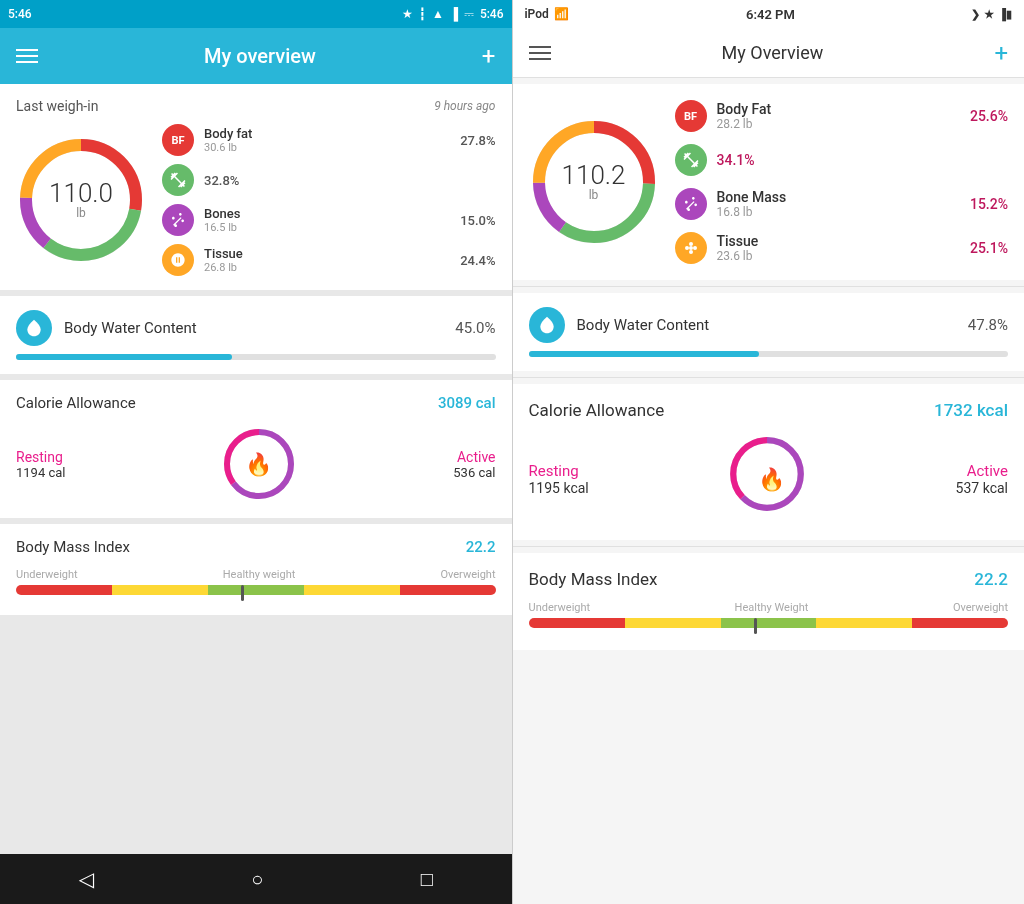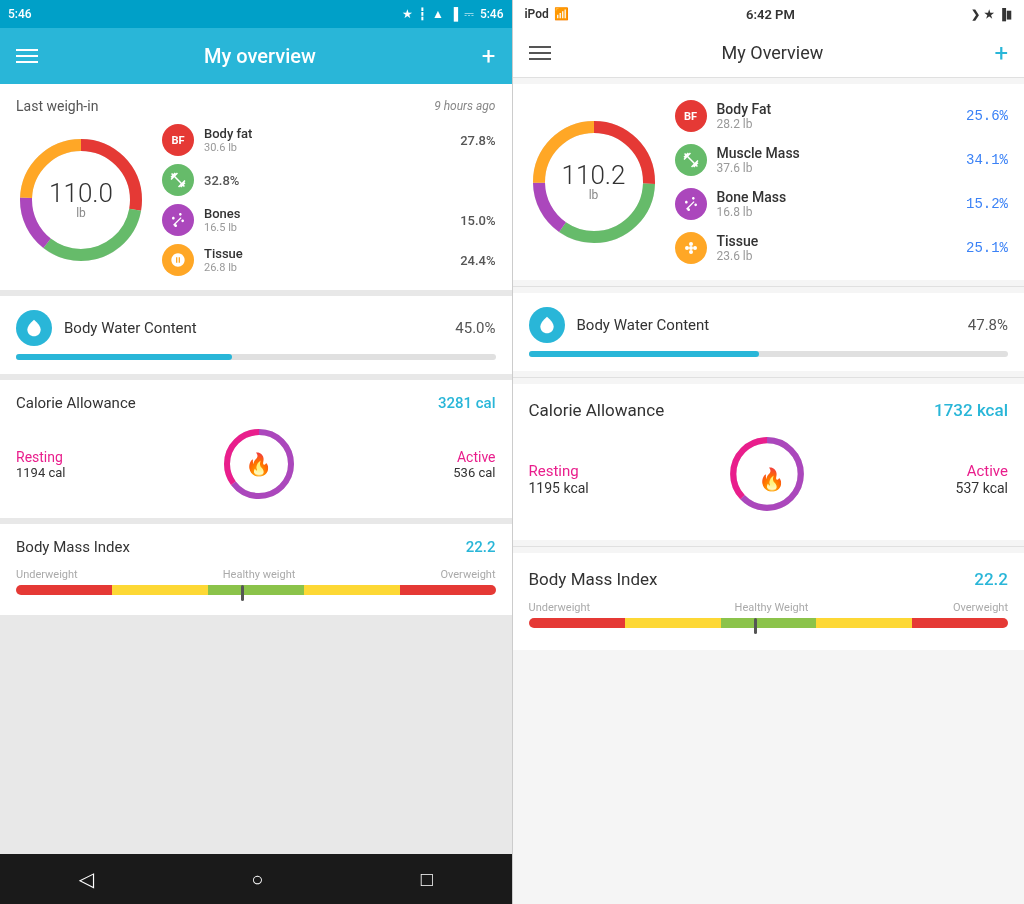--- a/index.html
+++ b/index.html
@@ -307,21 +307,21 @@
       gap: 12px;
     }
     .ios-metric-row {
       display: flex;
       align-items: center;
       gap: 10px;
     }
     .ios-metric-info { flex: 1; }
     .ios-metric-name { font-size: 14px; color: #333; font-weight: 500; }
     .ios-metric-sub { font-size: 12px; color: #999; }
-    .ios-metric-pct { font-size: 14px; color: #3b82f6; font-weight: 500; font-family: Liberation Mono, monospace; }
+    .ios-metric-pct { font-size: 14px; color: #be185d; font-weight: 500; }
     .ios-water-card {
       background: white;
       padding: 14px 16px;
       margin: 6px 0;
     }
     .ios-water-row {
       display: flex;
       align-items: center;
       gap: 12px;
       margin-bottom: 8px;
@@ -483,21 +483,21 @@
         <span class="water-pct">45.0%</span>
       </div>
       <div class="progress-bar-bg">
         <div class="progress-bar-fill" style="width: 45%;"></div>
       </div>
     </div>
 
     <div class="card">
       <div class="calorie-header">
         <span class="calorie-title">Calorie Allowance</span>
-        <span class="calorie-value">3281 cal</span>
+        <span class="calorie-value">3089 cal</span>
       </div>
       <div class="calorie-body">
         <div>
           <div class="calorie-resting">Resting</div>
           <div class="calorie-resting-val">1194 cal</div>
         </div>
         <div class="flame-donut">
           <svg viewBox="0 0 80 80">
             <circle cx="40" cy="40" r="32" fill="none" stroke="#e0e0e0" stroke-width="6"></circle>
             <circle cx="40" cy="40" r="32" fill="none" stroke="#ab47bc" stroke-width="6" stroke-dasharray="130 71" stroke-dashoffset="0" transform="rotate(-90 40 40)"></circle>
@@ -596,24 +596,20 @@
               <div class="ios-metric-sub">28.2 lb</div>
             </div>
             <div class="ios-metric-pct">25.6%</div>
           </div>
 
           <div class="ios-metric-row">
             <div class="metric-icon" style="background:#66bb6a;">
               <svg width="18" height="18" viewBox="0 0 24 24" fill="white">
                   <path d="M20.57 14.86L22 13.43 20.57 12 17 15.57 8.43 7 12 3.43 10.57 2 9.14 3.43 7.71 2 5.57 4.14 4.14 2.71 2.71 4.14l1.43 1.43L2 7.71l1.43 1.43L2 10.57 3.43 12 7 8.43 15.57 17 12 20.57 13.43 22l1.43-1.43L16.29 22l2.14-2.14 1.43 1.43 1.43-1.43-1.43-1.43L22 16.29z"></path>
                 </svg>
-            </div>
-            <div class="ios-metric-info">
-              <div class="ios-metric-name">Muscle Mass</div>
-              <div class="ios-metric-sub">37.6 lb</div>
             </div>
             <div class="ios-metric-pct">34.1%</div>
           </div>
 
           <div class="ios-metric-row">
             <div class="metric-icon" style="background:#ab47bc;">
               <svg width="16" height="16" viewBox="0 0 24 24" fill="white">
                   <path d="M15.5 5.5c1.1 0 2-.9 2-2s-.9-2-2-2-2 .9-2 2 .9 2 2 2zM5 7.2c-1.1 0-2 .9-2 2s.9 2 2 2 2-.9 2-2-.9-2-2-2zM19 11.2c-1.1 0-2 .9-2 2s.9 2 2 2 2-.9 2-2-.9-2-2-2zM8.5 18.5c-1.1 0-2 .9-2 2s.9 2 2 2 2-.9 2-2-.9-2-2-2zm8.84-9.34l-1.41-1.41-11.31 11.31 1.41 1.41z"></path>
                 </svg>
             </div>

